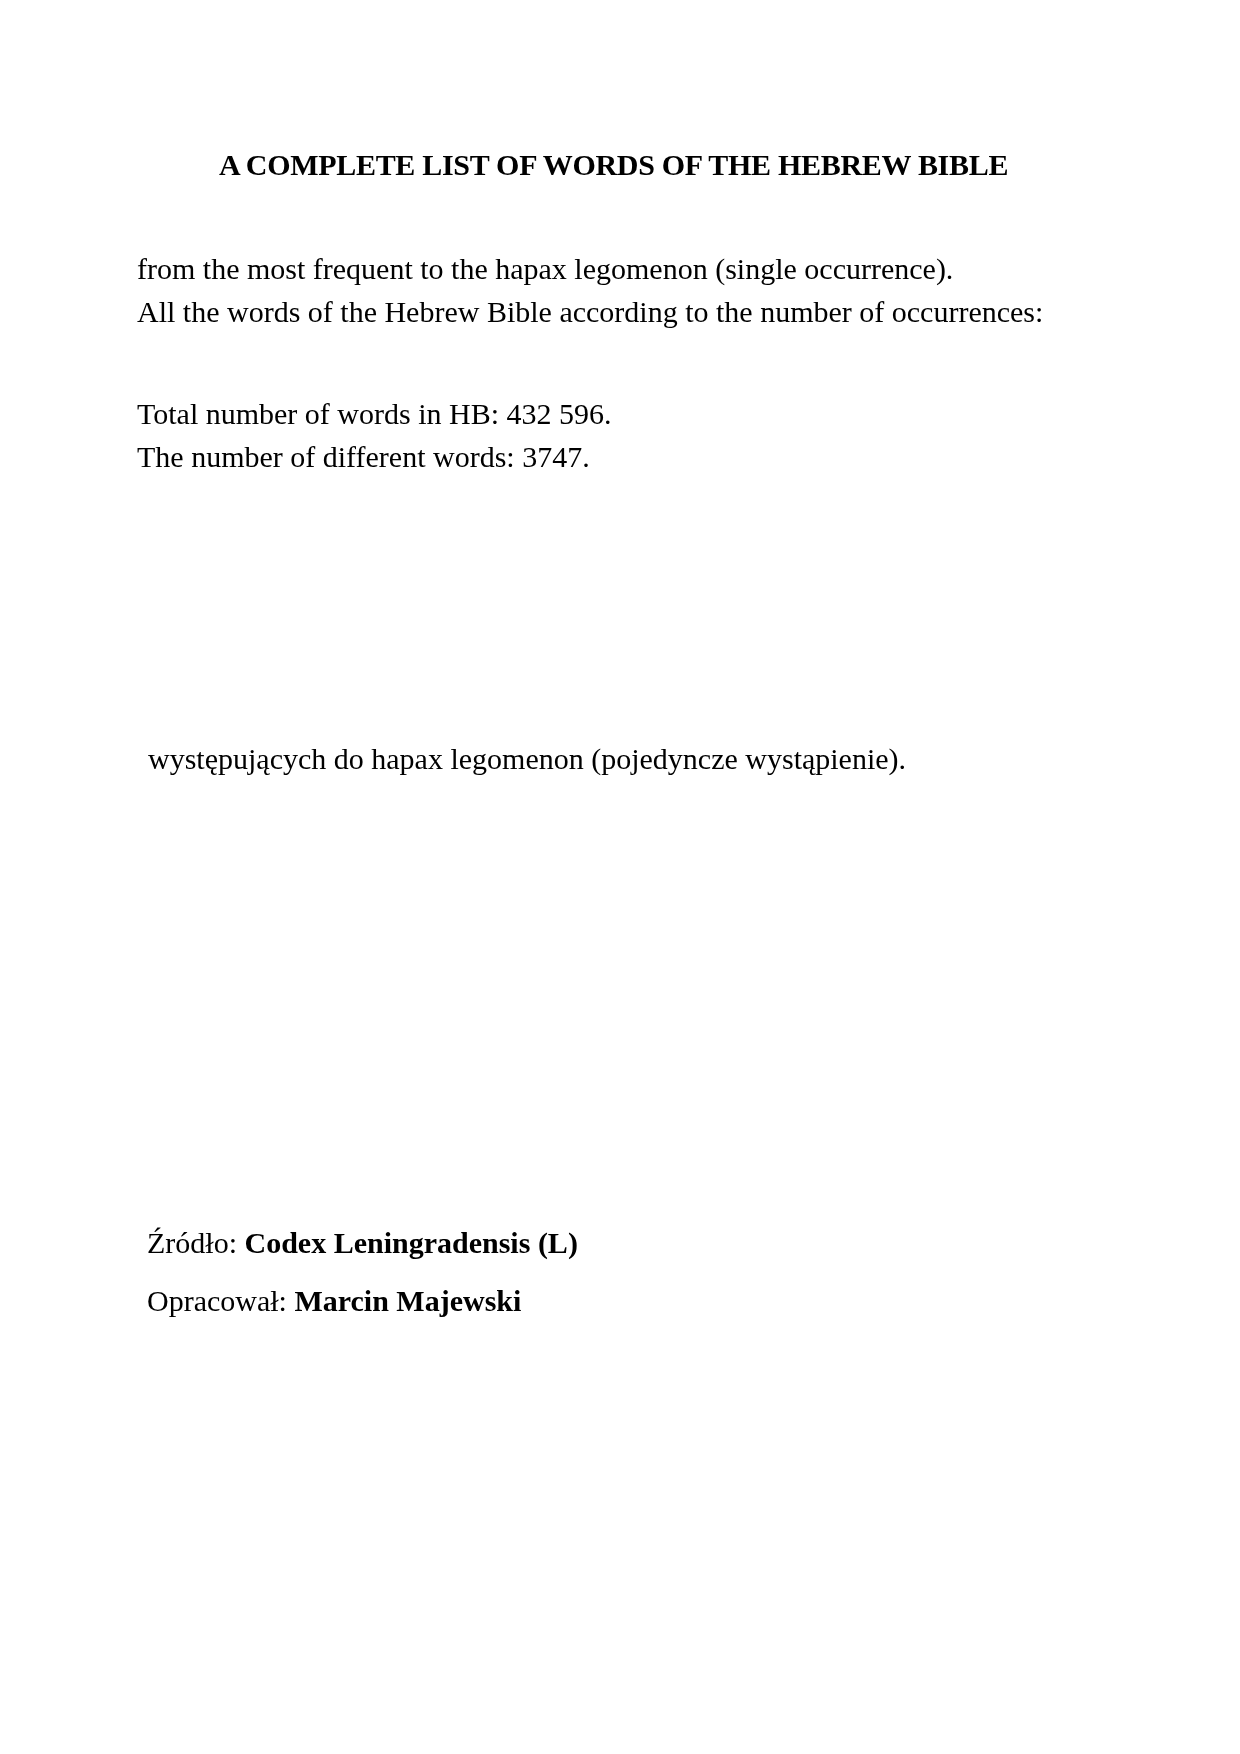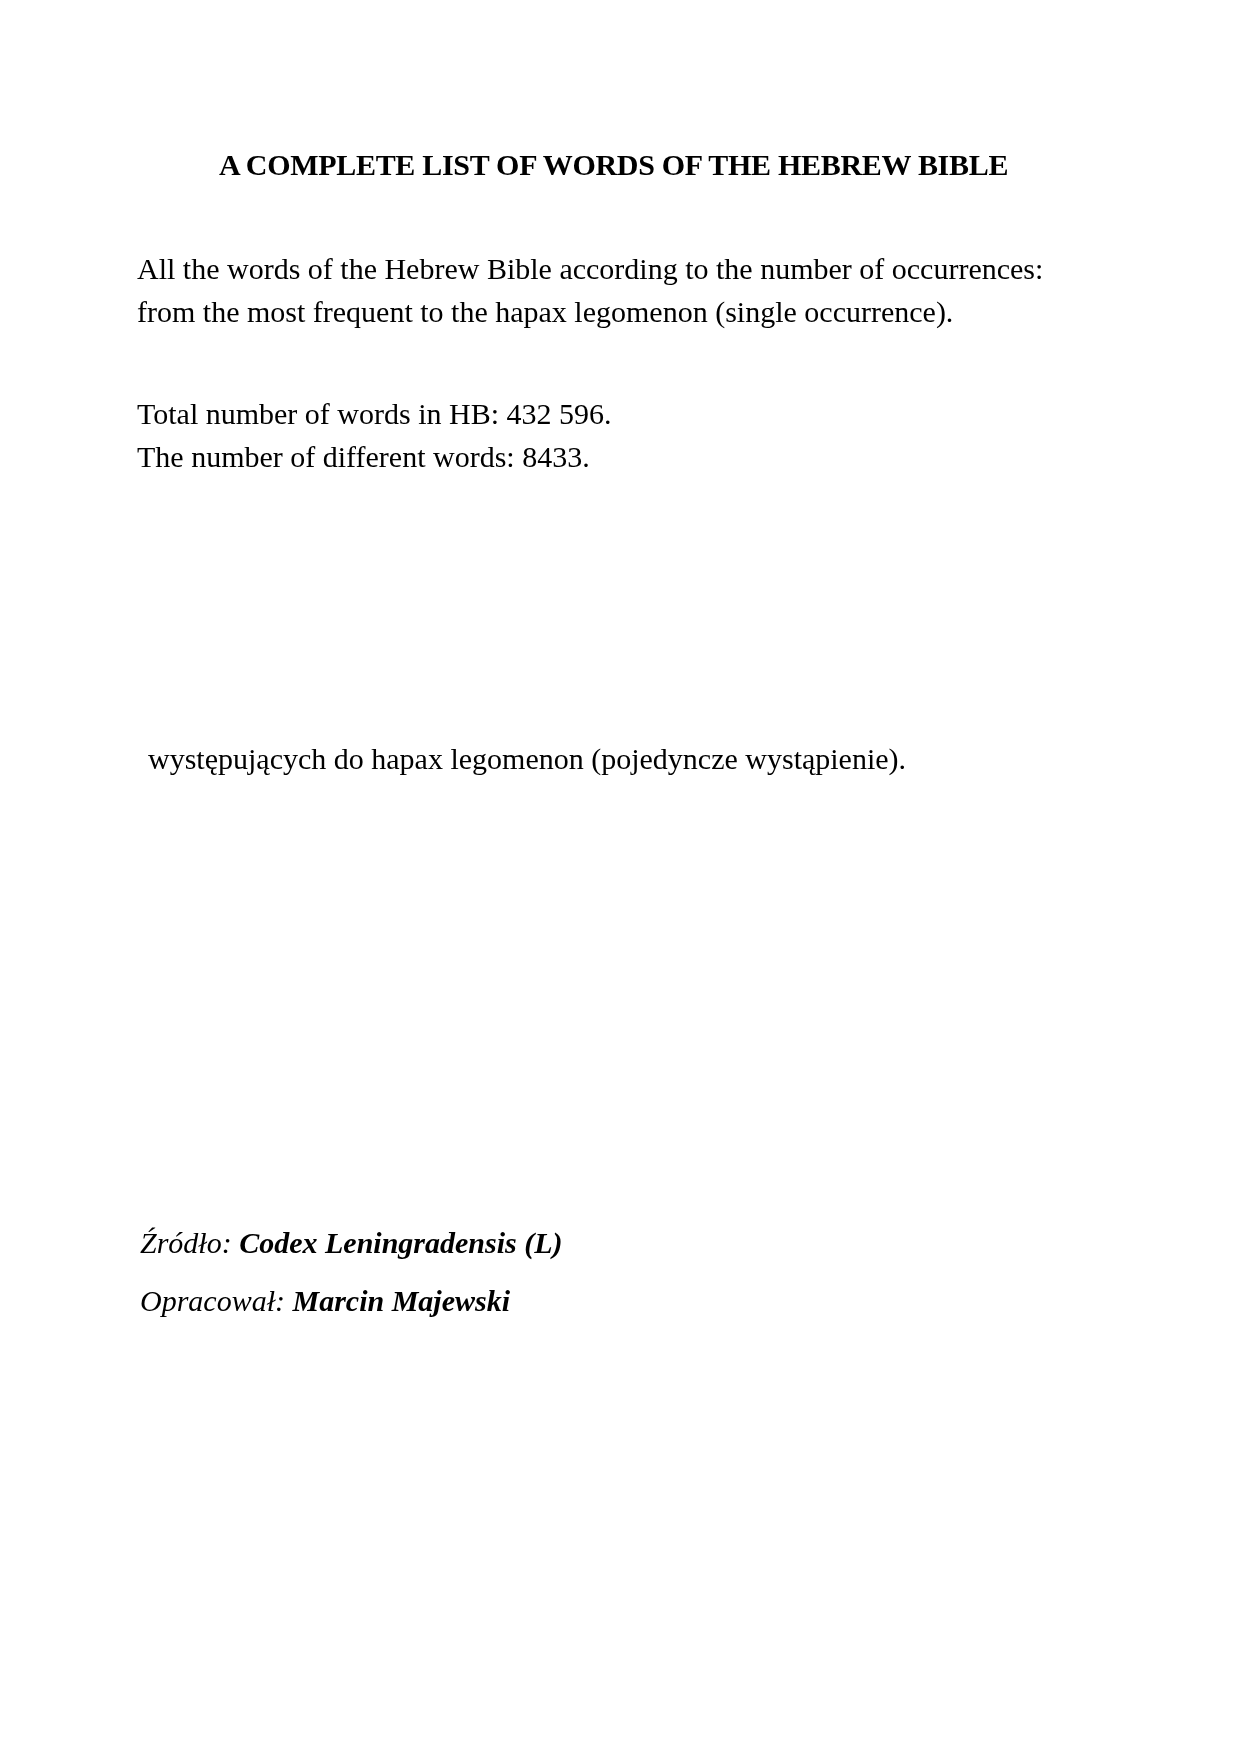--- a/index.html
+++ b/index.html
@@ -37,45 +37,45 @@
     font-weight: normal;
   }
   .para .line {
     display: block;
     white-space: nowrap;
   }
   #intro-en  { left: 137px; top: 247px; line-height: 43px; }
   #stats-en  { left: 137px; top: 392px; line-height: 43px; }
   #intro-pl  { left: 148px; top: 740px; line-height: 38px; }
   #stats-pl  { left: 148px; top: 875px; line-height: 38px; }
-  #credits   { left: 140px; top: 1224px; font-style: italic; }
+  #credits   { left: 147px; top: 1224px; }
   .credit-row {
     line-height: 38px;
     margin-bottom: 20px;
     font-size: 30px;
     white-space: nowrap;
   }
   .credit-label { font-weight: normal; }
   .credit-value { font-weight: bold; }
 </style>
 </head>
 <body>
 
 <div class="page">
 
   <h1 class="doc-title" id="title-en">A COMPLETE LIST OF WORDS OF THE HEBREW BIBLE</h1>
 
   <p class="para" id="intro-en">
+    <span class="line">from the most frequent to the hapax legomenon (single occurrence).</span>
     <span class="line">All the words of the Hebrew Bible according to the number of occurrences:</span>
-    <span class="line">from the most frequent to the hapax legomenon (single occurrence).</span>
   </p>
 
   <p class="para" id="stats-en">
     <span class="line">Total number of words in HB: 432 596.</span>
-    <span class="line">The number of different words: 8433.</span>
+    <span class="line">The number of different words: 3747.</span>
   </p>
 
 
   <p class="para" id="intro-pl">
     <span class="line">występujących do hapax legomenon (pojedyncze wystąpienie).</span>
   </p>
 
   <p class="para" id="stats-pl">
   </p>
 

